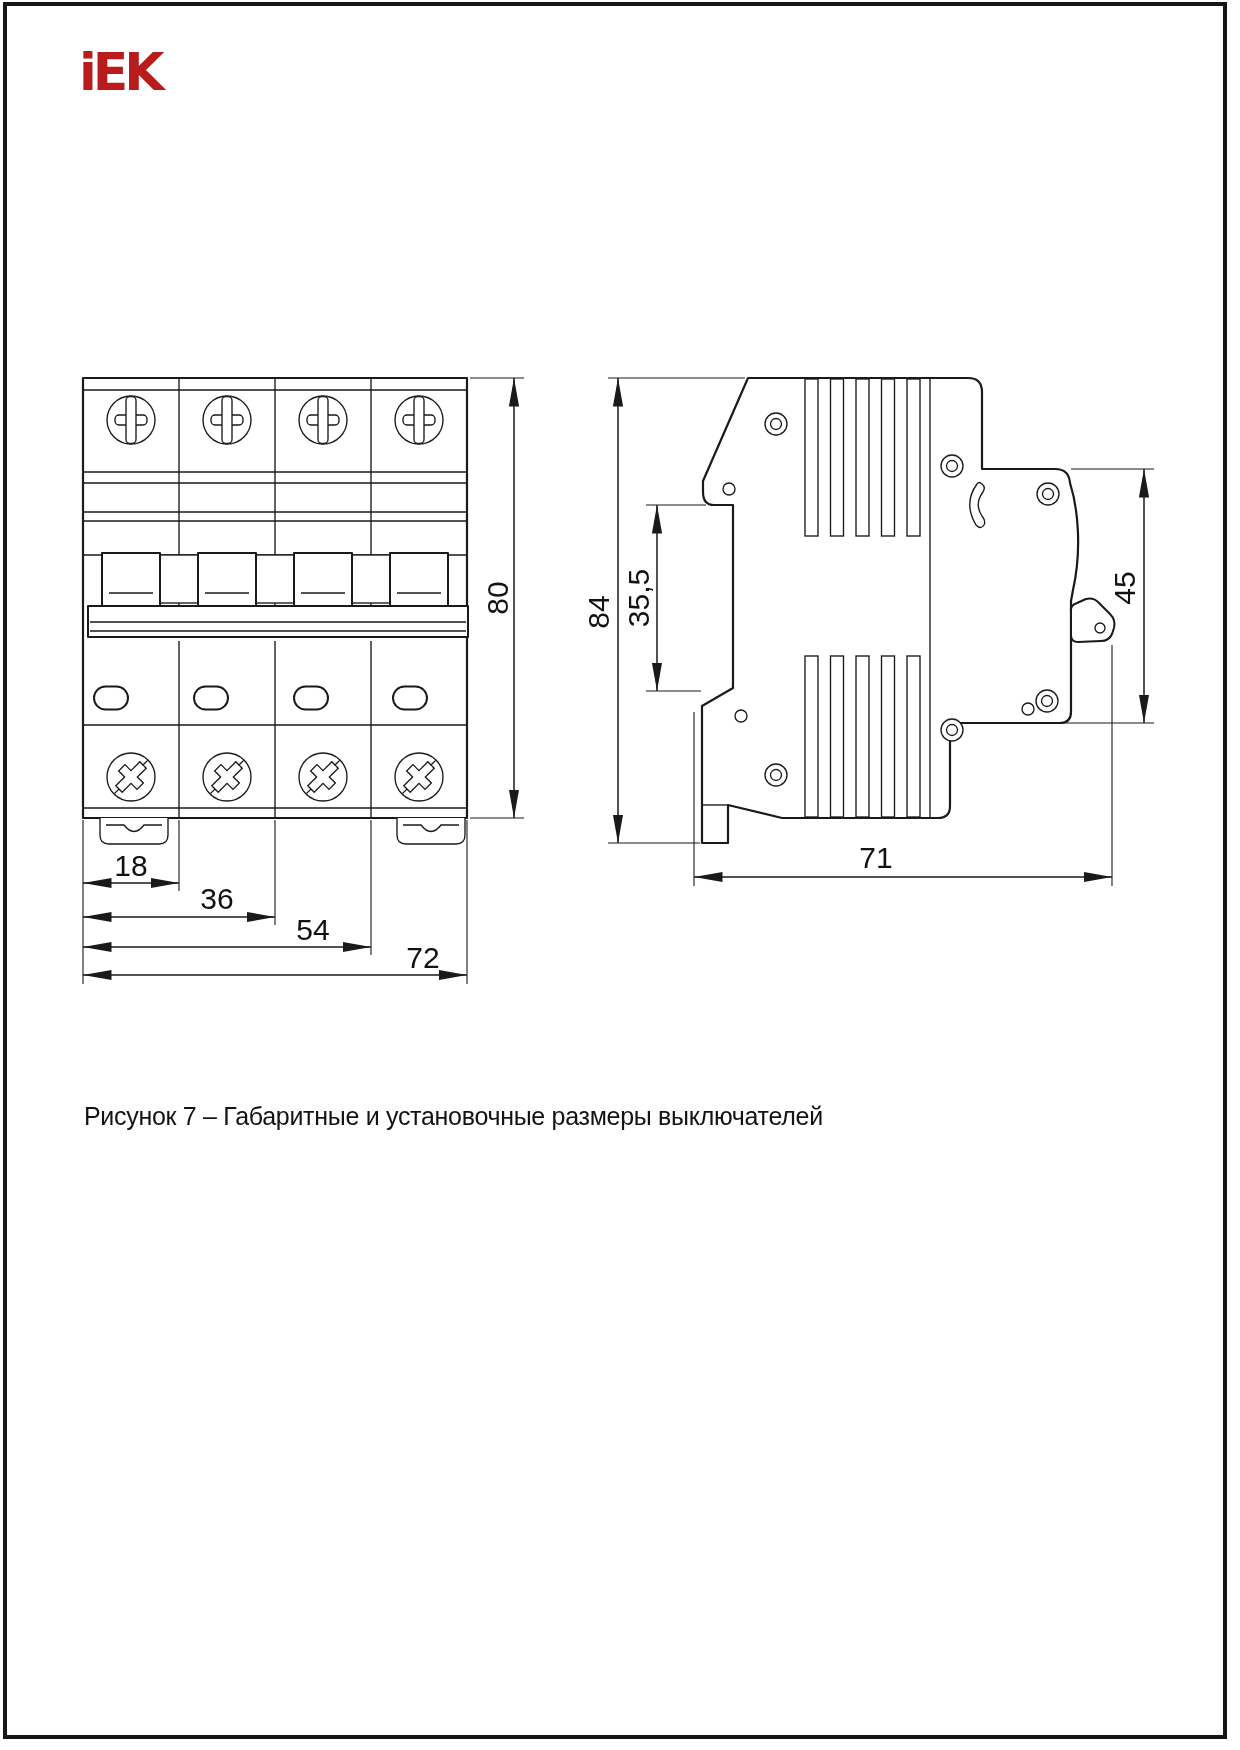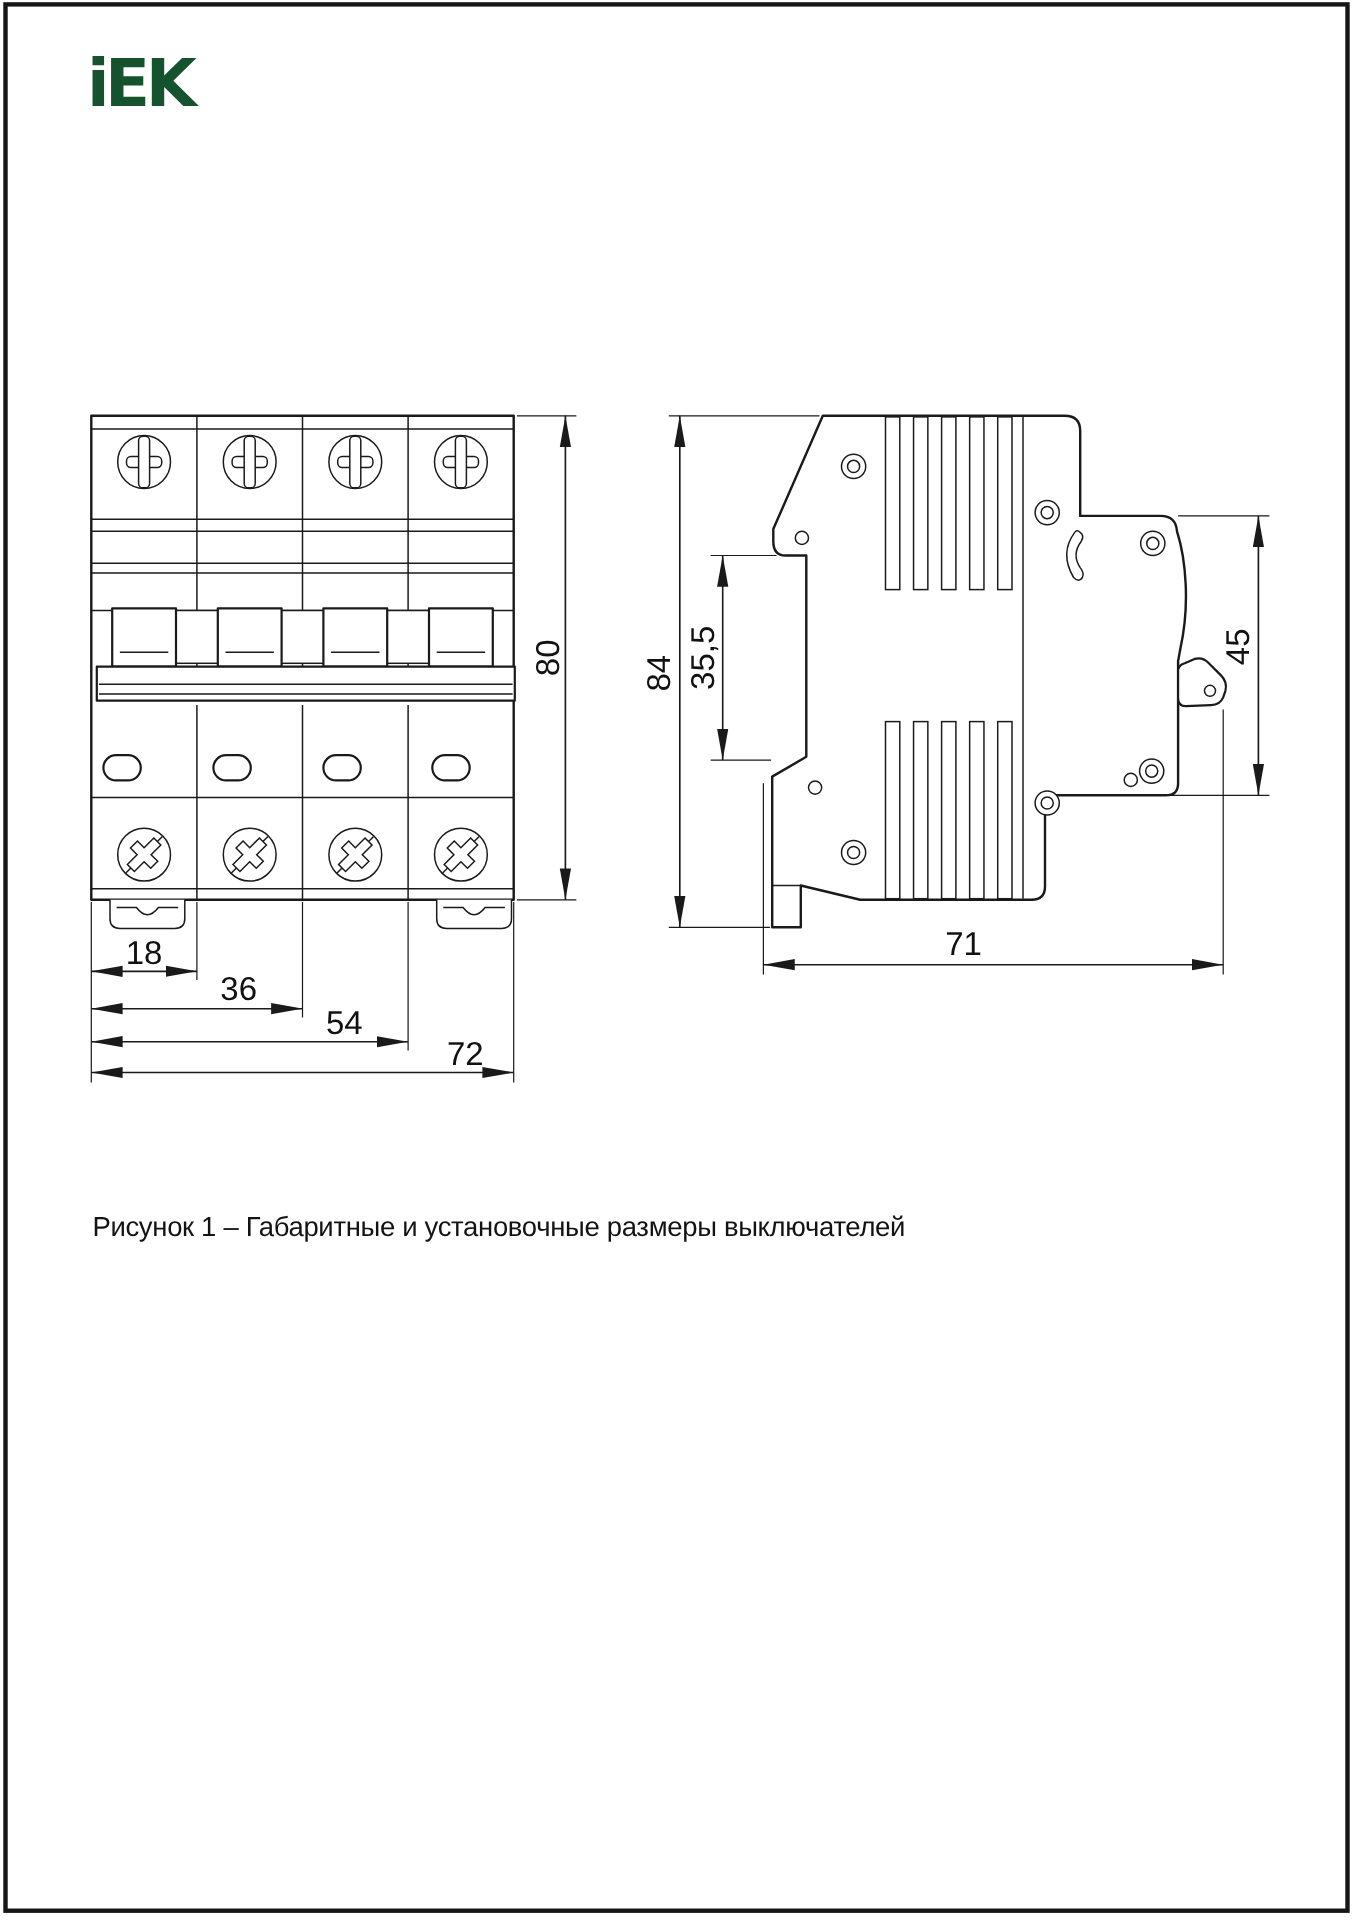--- a/index.html
+++ b/index.html
@@ -1,21 +1,21 @@
 <!DOCTYPE html>
 <html><head>
 <meta charset="utf-8">
 <style>
   html,body{margin:0;padding:0;background:#fff;}
   body{width:1240px;height:1750px;position:relative;overflow:hidden;
        font-family:"Liberation Sans",sans-serif;color:#111;}
   .page-border{position:absolute;left:3px;top:2px;width:1224px;height:1737px;
        border:4px solid #161616;box-sizing:border-box;background:#fff;}
   .logo{position:absolute;left:79px;top:46px;font-family:"DejaVu Sans",sans-serif;
-       font-weight:bold;font-size:60px;letter-spacing:-4px;color:#14532d;line-height:1;}
+       font-weight:bold;font-size:52px;letter-spacing:-4px;color:#b91c1c;line-height:1;}
   .drawing{position:absolute;left:0;top:0;}
   .caption{position:absolute;left:84px;top:1102px;font-size:25px;letter-spacing:-0.3px;
        color:#131313;white-space:nowrap;}
   
   .o   {fill:#fff;stroke:#1a1a1a;stroke-width:2.2;stroke-linejoin:round;}
   .w2  {fill:#fff;stroke:#1a1a1a;stroke-width:2;stroke-linejoin:round;}
   .t   {fill:none;stroke:#1a1a1a;stroke-width:1.35;}
   .wt  {fill:#fff;stroke:#1a1a1a;stroke-width:1.35;}
   .dim {fill:none;stroke:#1a1a1a;stroke-width:1.5;}
   .ext {fill:none;stroke:#1a1a1a;stroke-width:1.1;}
@@ -168,13 +168,13 @@
     <line class="dim" x1="1144" y1="469" x2="1144" y2="723" marker-start="url(#arr)" marker-end="url(#arr)"></line>
     <line class="dim" x1="694" y1="877" x2="1112" y2="877" marker-start="url(#arr)" marker-end="url(#arr)"></line>
 
     <text class="dimtxt" transform="translate(609,612) rotate(-90)">84</text>
     <text class="dimtxt" transform="translate(649,598) rotate(-90)">35,5</text>
     <text class="dimtxt" transform="translate(1135,588) rotate(-90)">45</text>
     <text class="dimtxt" x="876" y="868">71</text>
   </g>
 </svg>
 
-<div class="caption">Рисунок 1 – Габаритные и установочные размеры выключателей</div>
+<div class="caption">Рисунок 7 – Габаритные и установочные размеры выключателей</div>
 
 </body></html>

